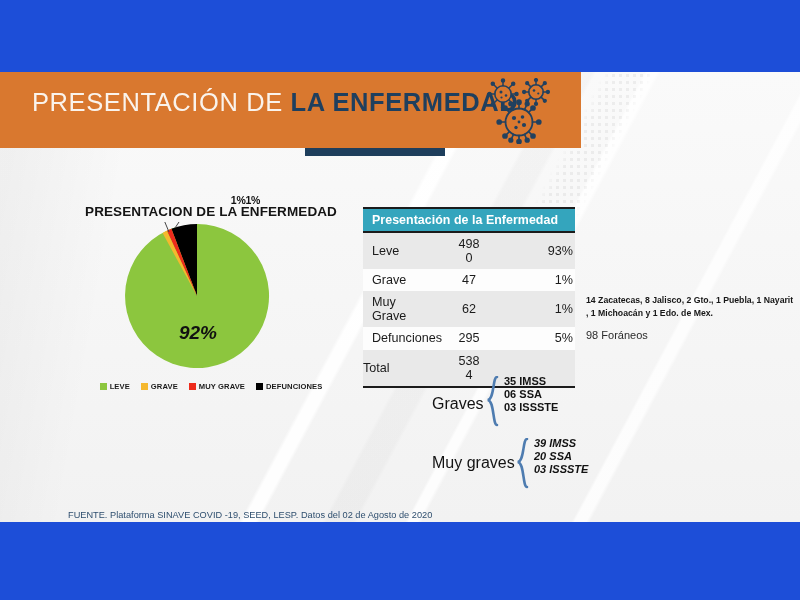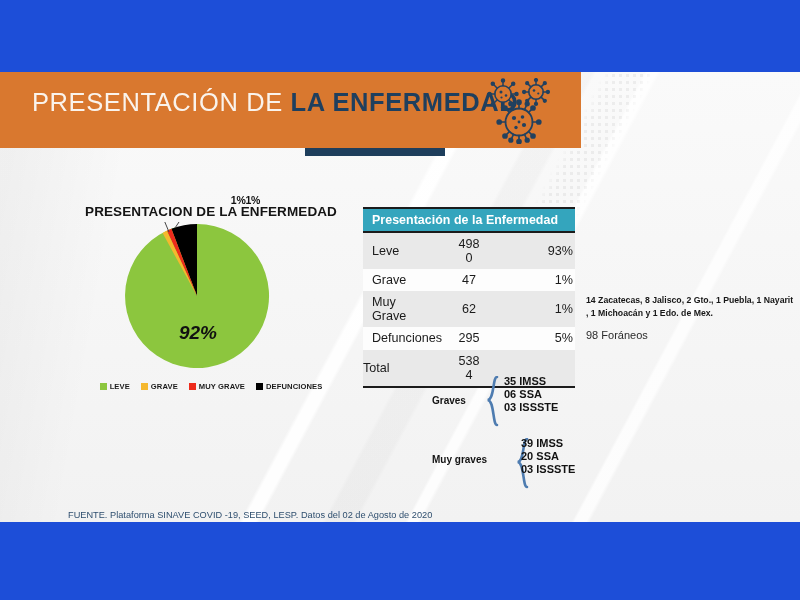--- a/index.html
+++ b/index.html
@@ -191,22 +191,22 @@
     position: absolute;
     left: 586px; top: 257px;
     font-size: 11px;
     color: #2b2b2b;
   }
 
   
   .brk-group { position: absolute; }
   .brk-label {
     position: absolute;
-    font-size: 10px;
-    font-weight: 700;
+    font-size: 16px;
+    font-weight: 400;
     color: #131313;
     white-space: nowrap;
   }
   .brk-items {
     position: absolute;
     font-size: 11px;
     font-weight: 700;
     color: #131313;
     line-height: 1.18;
     white-space: nowrap;
@@ -417,21 +417,21 @@
         <div>06 SSA</div>
         <div>03 ISSSTE</div>
       </div>
     </div>
 
     <div class="brk-group" style="left:432px; top:368px; width:180px; height:44px;">
       <div class="brk-label" style="left:0px; top:14px;">Muy graves</div>
       <svg class="brk-svg" style="left:83px; top:-2px;" width="14" height="52" viewBox="0 0 14 52" aria-hidden="true">
         <path d="M12 1 C7.5 1 9.5 24 2.5 24 C9.5 24 7.5 49 12 49" fill="none" stroke="#4e7cb0" stroke-width="2.6" stroke-linecap="round"></path>
       </svg>
-      <div class="brk-items" style="left:89px; top:-3px;">
+      <div class="brk-items" style="left:102px; top:-3px;font-style:italic;">
         <div>39 IMSS</div>
         <div>20 SSA</div>
         <div>03 ISSSTE</div>
       </div>
     </div>
 
     <div class="src">FUENTE. Plataforma SINAVE COVID -19, SEED, LESP. Datos del 02 de Agosto de 2020</div>
   </div>
 
 </div>

